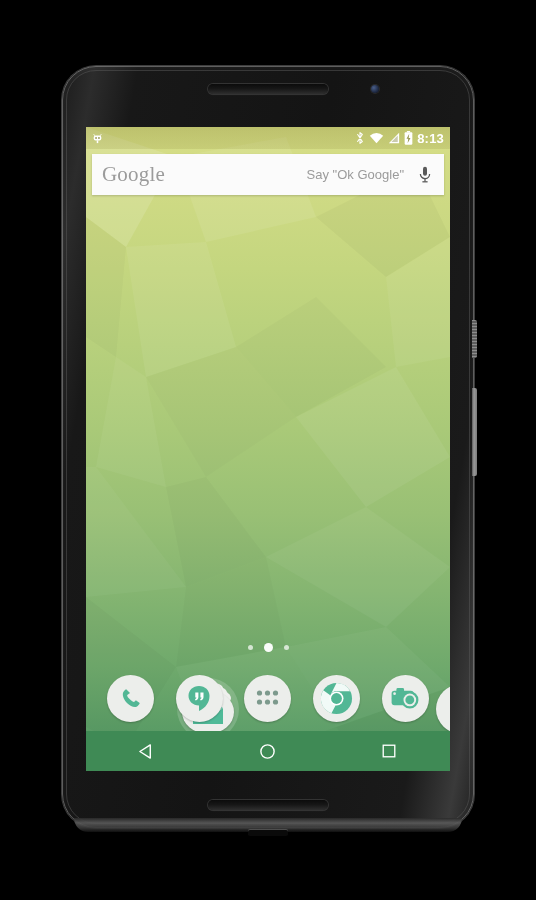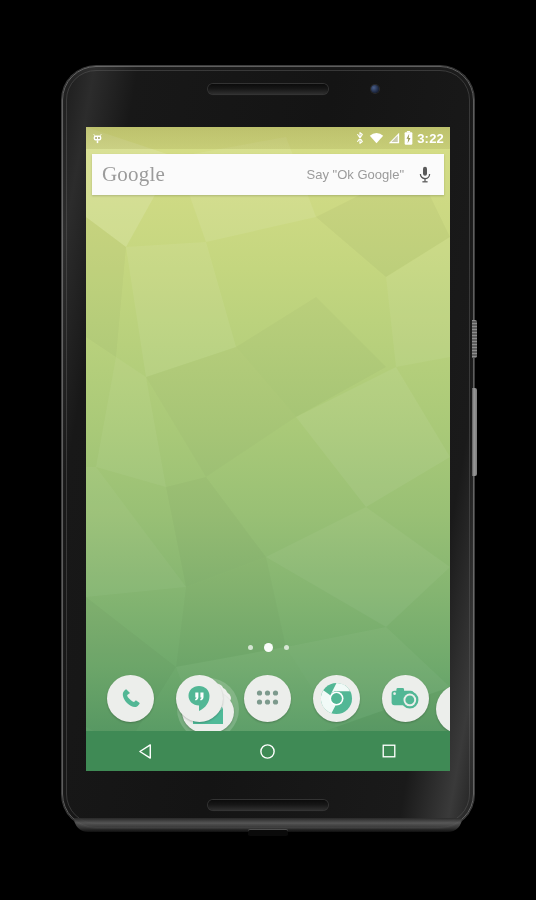--- a/index.html
+++ b/index.html
@@ -374,21 +374,21 @@
             <path d="M11.4 4.2 L11.4 11.6 L4 11.6 Z" fill="rgba(160,160,110,0.55)"></path>
           </svg>
         </span>
         <span>
           <svg width="9" height="14" viewBox="0 0 11 17">
             <rect x="3.5" y="0" width="4" height="1.6" fill="#ffffff"></rect>
             <rect x="0.8" y="1.6" width="9.4" height="15" rx="1" fill="#ffffff"></rect>
             <path d="M6.4 3.4 L3.1 9.4 L5.2 9.4 L4.4 14.8 L7.9 8.4 L5.7 8.4 Z" fill="#9a9a55"></path>
           </svg>
         </span>
-        <span class="sb-clock">3:22</span>
+        <span class="sb-clock">8:13</span>
       </div>
     </div>
 
     <div class="search-widget">
       <span class="g-logo">Google</span>
       <span class="ok-google">Say "Ok Google"</span>
       <span class="mic-wrap">
         <svg width="12" height="18" viewBox="0 0 12 18">
           <rect x="4" y="0.8" width="4" height="9" rx="2" fill="#5a5a5a"></rect>
           <path d="M1.4 8 A4.6 4.6 0 0 0 10.6 8" stroke="#5a5a5a" stroke-width="1.3" fill="none"></path>

